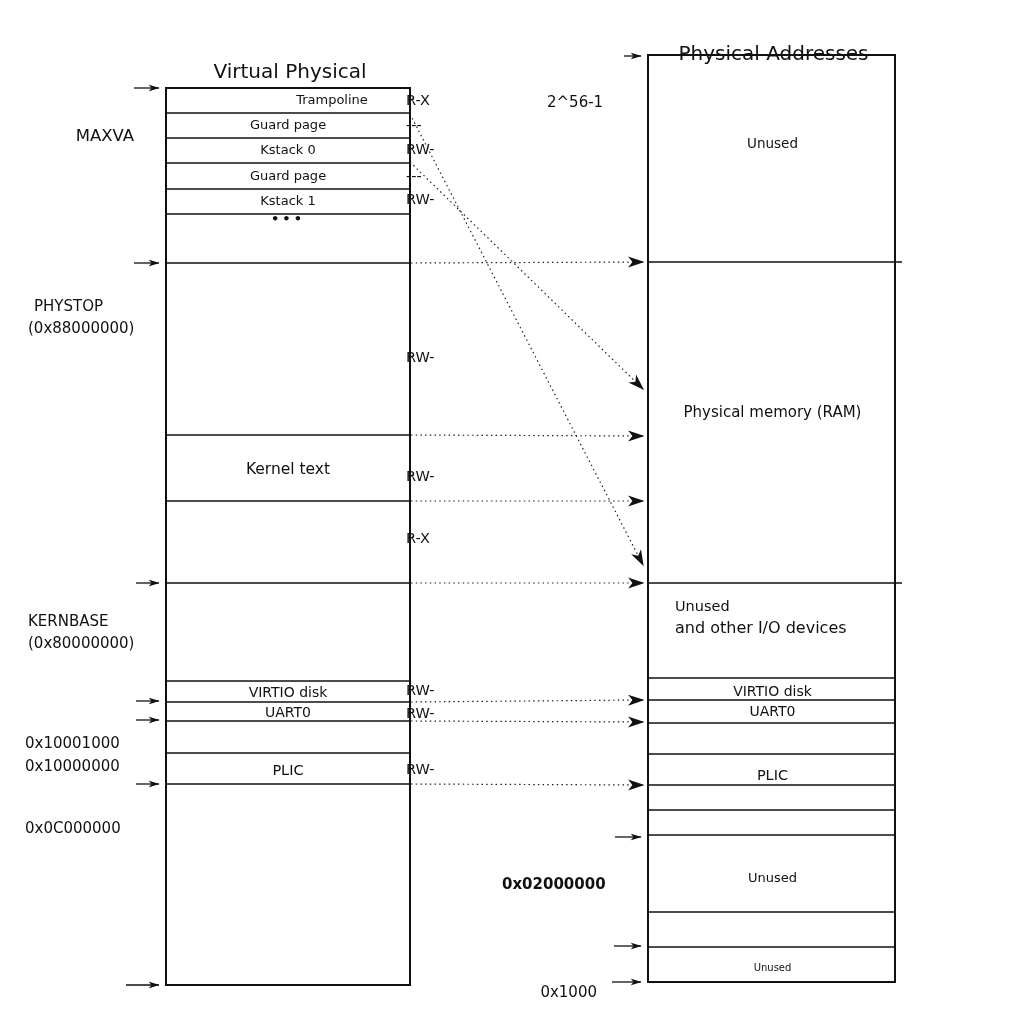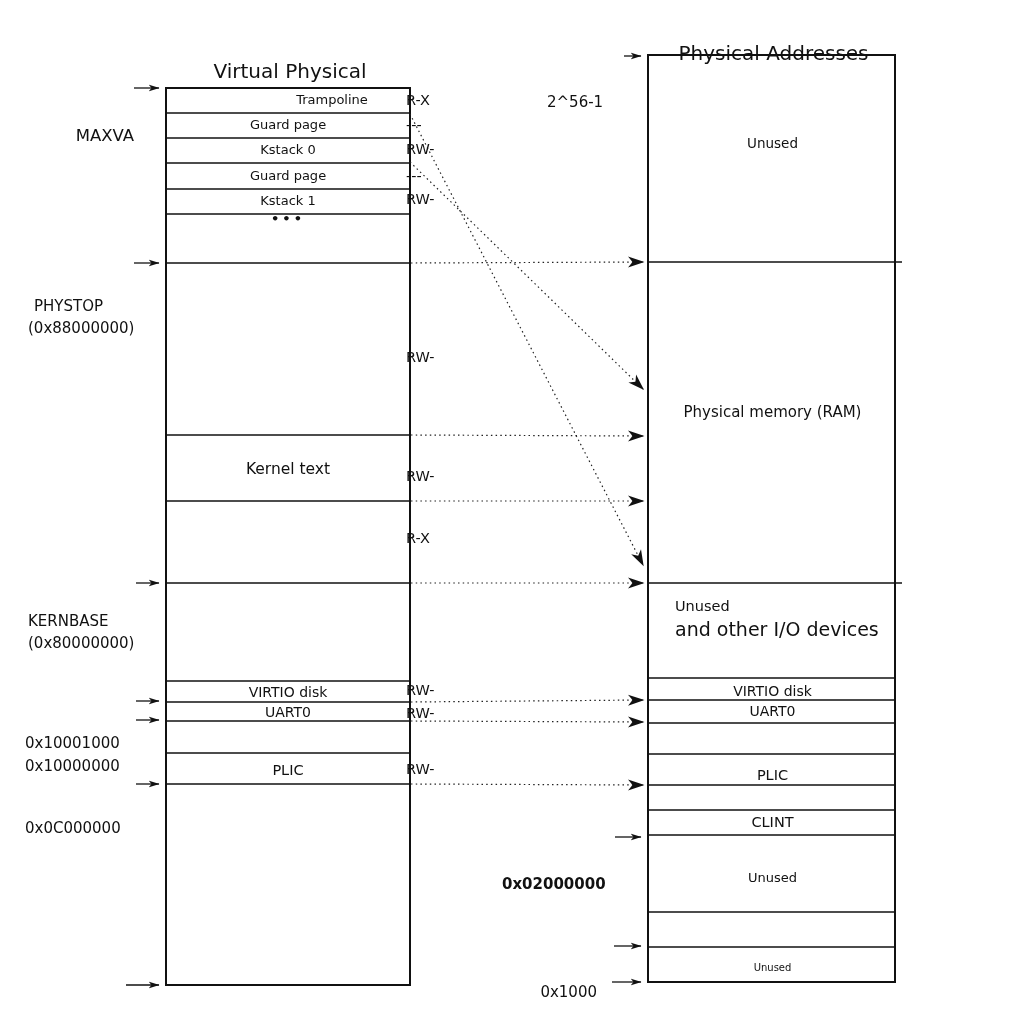--- a/index.html
+++ b/index.html
@@ -134,25 +134,24 @@
   <div class="lbl perm" style="top:349px;">RW-</div>
   <div class="lbl perm" style="top:468px;">RW-</div>
   <div class="lbl perm" style="top:530px;">R-X</div>
   <div class="lbl perm" style="top:682px;">RW-</div>
   <div class="lbl perm" style="top:705px;">RW-</div>
   <div class="lbl perm" style="top:761px;">RW-</div>
 
   <div class="lbl prow mid" style="top:136px;font-size:13.5px;">Unused</div>
   <div class="lbl prow" style="top:404px;font-size:15px;">Physical memory (RAM)</div>
   <div class="lbl" style="left:675px;top:598px;font-size:14.5px;">Unused</div>
-  <div class="lbl" style="left:675px;top:619px;font-size:19px;">and other I/O devices</div>
+  <div class="lbl" style="left:675px;top:619px;font-size:16px;">and other I/O devices</div>
   <div class="lbl prow mid" style="top:683px;">VIRTIO disk</div>
   <div class="lbl prow mid" style="top:703px;">UART0</div>
   <div class="lbl prow" style="top:767px;font-size:14.5px;">PLIC</div>
-  <div class="lbl prow" style="top:814px;font-size:14.5px;">CLINT</div>
   <div class="lbl prow small" style="top:871px;">Unused</div>
   <div class="lbl prow tiny" style="top:962px;">Unused</div>
 
   <div class="lbl addr" style="left:547px;top:46px;">2^56-1</div>
   <div class="lbl addr" style="left:502px;top:828px;font-weight:bold;">0x02000000</div>
   <div class="lbl addr r" style="left:522px;top:936px;width:75px;">0x1000</div>
   <div class="lbl addr r" style="left:572px;top:972px;width:23px;">0</div>
 
 
 </div>

